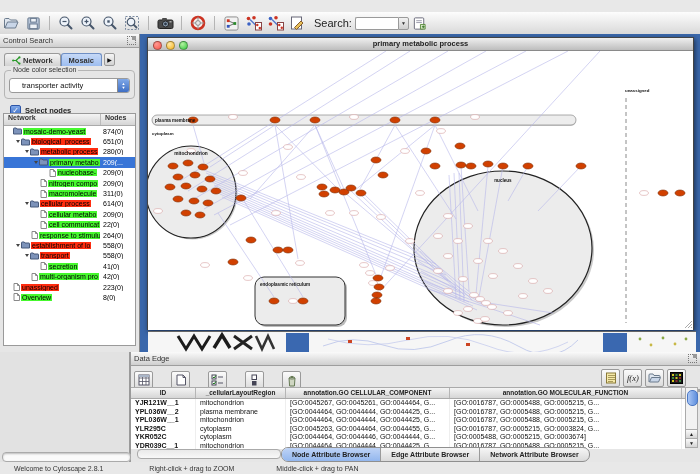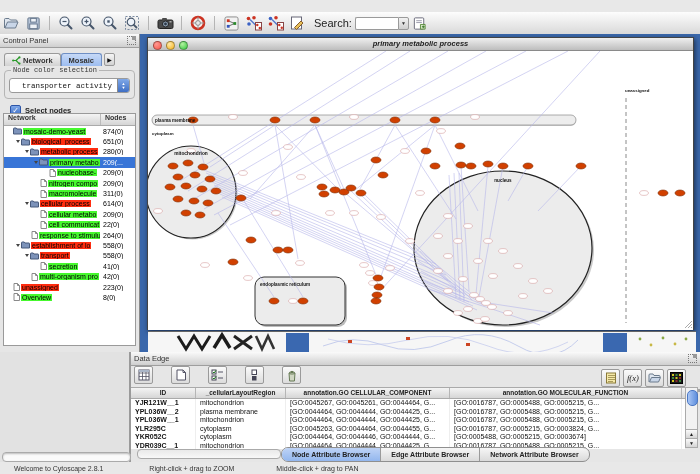--- a/index.html
+++ b/index.html
@@ -33,21 +33,21 @@
     display:flex;align-items:center;justify-content:space-between;padding:0 3px;}
   .panel-head span{font-size:7.5px;color:#333;}
   .float-ico{width:7px;height:7px;border:1px dotted #777;position:relative;}
   .float-ico::after{content:"";position:absolute;right:-1px;top:-1px;width:4px;height:4px;background:#999;}
   .cp-tabs{display:flex;align-items:flex-end;height:16px;padding:2px 2px 0 4px;}
   .cp-tab{height:13px;display:flex;align-items:center;gap:2px;padding:0 7px;font-size:7.5px;font-weight:bold;color:#333;
     background:linear-gradient(#f5f5f5,#d2d2d2);border:1px solid #9a9a9a;border-bottom:none;border-radius:3px 3px 0 0;box-sizing:border-box;}
   .cp-tab.sel{background:linear-gradient(#c6d9f7,#9dbdf0);border-color:#6f8fc4;}
   .cp-tab-more{margin-left:2px;width:11px;height:13px;display:flex;align-items:center;justify-content:center;
     font-size:6px;color:#111;background:linear-gradient(#f5f5f5,#d2d2d2);border:1px solid #9a9a9a;border-radius:2px;box-sizing:border-box;}
-  .groupbox{margin:4px 4px 0 4px;border:1px solid #b5b5b5;border-radius:4px;position:relative;padding:7px 4px 5px 4px;font-family:Liberation Mono, monospace;}
+  .groupbox{margin:4px 4px 0 4px;border:1px solid #b5b5b5;border-radius:4px;position:relative;padding:7px 4px 5px 4px;}
   .groupbox legend,.gb-title{position:absolute;top:-5px;left:6px;background:#e6e6e6;font-size:7px;color:#333;padding:0 2px;}
   .combo{height:13px;background:#fff;border:1px solid #9a9a9a;border-radius:3px;display:flex;align-items:center;justify-content:space-between;overflow:hidden;}
   .combo .val{font-size:7.5px;color:#111;padding-left:12px;}
   .combo .step{width:11px;height:13px;background:linear-gradient(#7fa8e8,#3f6fc4);display:flex;flex-direction:column;
     align-items:center;justify-content:center;color:#fff;font-size:4px;line-height:4px;border-left:1px solid #8a8a8a;}
   .checkrow{display:flex;align-items:center;gap:4px;margin:6px 0 0 10px;}
   .checkbox{width:9px;height:9px;border-radius:2px;border:1px solid #2c55a8;
     background:linear-gradient(#7fa8e8,#3f6fc4);color:#fff;font-size:8px;line-height:9px;text-align:center;font-weight:bold;}
   .checkrow span{font-size:7.5px;font-weight:bold;color:#222;}
   .treewrap{position:absolute;left:3px;right:3px;top:79px;bottom:6px;background:#fff;border:1px solid #9a9a9a;overflow:hidden;}
@@ -62,29 +62,29 @@
   .chip{padding:0 1px;overflow:hidden;white-space:nowrap;}
   .chip.green{background:#46f82e;}
   .chip.red{background:#ff2d10;}
   .tr-count{flex:1;font-size:7px;color:#000;padding-left:3px;overflow:hidden;}
   .tree-row.sel .tr-count{color:#fff;}
   .tr-icon{flex:none;margin-right:1px;}
   
   .mdi{position:absolute;left:140px;top:34px;width:560px;height:318px;background:#3a67ab;overflow:hidden;}
   .netwin{position:absolute;left:7px;top:3px;width:547px;height:293px;border:1px solid #444;box-sizing:border-box;
     box-shadow:1px 2px 5px rgba(0,0,0,.55);background:#fff;}
-  .netwin-title{height:12px;background:linear-gradient(#efefef,#bdbdbd);border-bottom:1px solid #8a8a8a;position:relative;font-style:italic;}
+  .netwin-title{height:12px;background:linear-gradient(#efefef,#bdbdbd);border-bottom:1px solid #8a8a8a;position:relative;}
   .netwin-title .lights{top:2.5px;}
   .netwin-title .t{position:absolute;left:0;right:0;top:1px;text-align:center;font-size:7.5px;font-weight:bold;color:#222;}
   #net-canvas{display:block;background:#fff;}
   .bg-strip{position:absolute;left:8px;top:297px;width:548px;height:21px;background:#f6f6f6;border-top:1px solid #666;overflow:hidden;}
   
   .dpanel{position:absolute;left:130px;top:352px;width:570px;height:110px;background:#e6e6e6;
     border-left:1px solid #9a9a9a;box-sizing:border-box;}
-  .dp-toolbar{height:23px;display:flex;align-items:flex-start;border-bottom:3px solid #a3a3a3;position:relative;gap:15px;}
+  .dp-toolbar{height:23px;display:flex;align-items:flex-end;border-bottom:3px solid #a3a3a3;position:relative;gap:15px;}
   .dp-btn{width:17px;height:16px;border:1px solid #9a9a9a;border-radius:2px;background:linear-gradient(#fbfbfb,#dcdcdc);
     display:flex;align-items:center;justify-content:center;margin-left:3px;}
   .dp-right{position:absolute;right:14px;top:3px;display:flex;}
   .dtable{position:absolute;left:0px;top:35px;width:554px;height:61px;background:#fff;border-top:1px solid #aaa;overflow:hidden;}
   .dt-headrow{display:flex;height:10px;background:linear-gradient(#f4f4f4,#d6d6d6);border-bottom:1px solid #aaa;}
   .dt-headrow div{font-size:6.5px;font-weight:bold;color:#222;text-align:center;border-right:1px solid #b5b5b5;
     overflow:hidden;white-space:nowrap;box-sizing:border-box;line-height:10px;}
   .dt-row{display:flex;height:8.5px;}
   .dt-row div{font-size:7px;color:#111;padding-left:4px;border-right:1px solid #eee;overflow:hidden;white-space:nowrap;box-sizing:border-box;line-height:8.5px;}
   .dt-row .c0{font-weight:bold;}
@@ -230,21 +230,21 @@
           <line x1="4.5" y1="5" x2="10.5" y2="5" stroke="#99a"></line>
           <line x1="4.5" y1="7" x2="10.5" y2="7" stroke="#99a"></line>
           <path d="M9 9 L14 9 L14 14 L9 14 Z" fill="#dfe8d0" stroke="#578a3a"></path>
           <path d="M10.5 11.5 L13.5 11.5 M12 10 L12 13" stroke="#3a7a2a" stroke-width="1.1"></path>
         </svg>
       </div>
   </div>
 
   <div class="cpanel">
     <div class="panel-head">
-      <span>Control Panel</span>
+      <span>Control Search</span>
       <div class="float-ico"></div>
     </div>
     <div class="cp-tabs">
       <div class="cp-tab">
         <svg width="9" height="9" viewBox="0 0 10 10">
             <path d="M1 5 L4.5 5 M4.5 5 L8 1.5 M4.5 5 L8 8.5" stroke="#2a9a2a" stroke-width="1.3" fill="none"></path>
             <circle cx="1.3" cy="5" r="1.2" fill="#2a9a2a"></circle>
             <circle cx="8.3" cy="1.6" r="1.2" fill="#2a9a2a"></circle>
             <circle cx="8.3" cy="8.4" r="1.2" fill="#2a9a2a"></circle>
           </svg>

